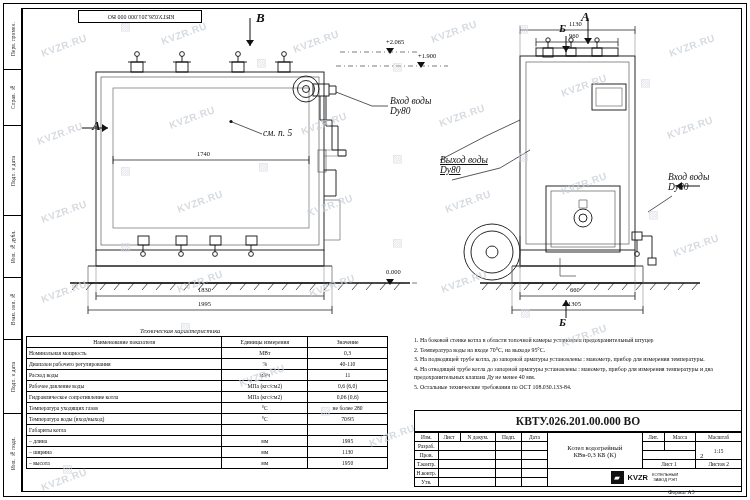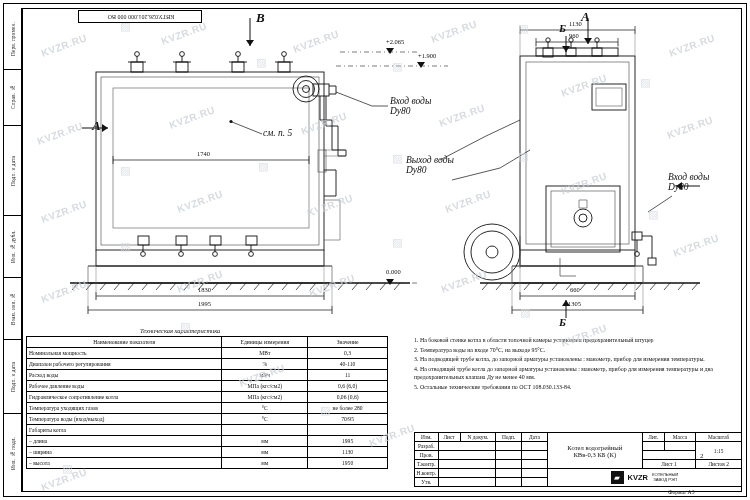--- a/index.html
+++ b/index.html
@@ -355,21 +355,21 @@
   <div class="big-letter" style="left:559px;top:22px;font-size:11px;">Б</div>
   <div class="big-letter" style="left:559px;top:316px;font-size:11px;">Б</div>
 
   <div class="callout lbl-i" style="left:263px;top:128px;">см. п. 5</div>
 
   <div class="callout" style="left:390px;top:96px;">
     <div>Вход воды</div>
     <div>Dy80</div>
   </div>
 
-  <div class="callout" style="left:406px;top:155px;">
+  <div class="callout" style="left:440px;top:155px;text-decoration:underline;">
     <div>Выход воды</div>
     <div>Dy80</div>
   </div>
 
   <div class="callout" style="left:668px;top:172px;">
     <div>Вход воды</div>
     <div>Dy80</div>
   </div>
 
   <div class="dim" style="left:386px;top:38px;">+2.065</div>
@@ -452,20 +452,24 @@
       <td class="c">1130</td>
     </tr>
     <tr>
       <td class="l">          – высота</td>
       <td class="c">мм</td>
       <td class="c">1950</td>
     </tr>
   </tbody>
     </table>
 
+  <div style="position:absolute;left:414px;top:410px;width:328px;height:22px;border:1px solid #000;
+              display:flex;align-items:center;justify-content:center;">
+    <span class="big" style="font-size:11.5px;font-weight:bold;">КВТУ.026.201.00.000  ВО</span>
+  </div>
 
   <table class="tb" style="left:414px;top:432px;width:328px;">
     <tbody>
         <tr>
       <td class="c" style="width:22px;height:9px;">Изм.</td>
       <td class="c" style="width:22px;">Лист</td>
       <td class="c" style="width:36px;">N докум.</td>
       <td class="c" style="width:26px;">Подп.</td>
       <td class="c" style="width:26px;">Дата</td>
       <td class="c" style="width:96px;" rowspan="4">

